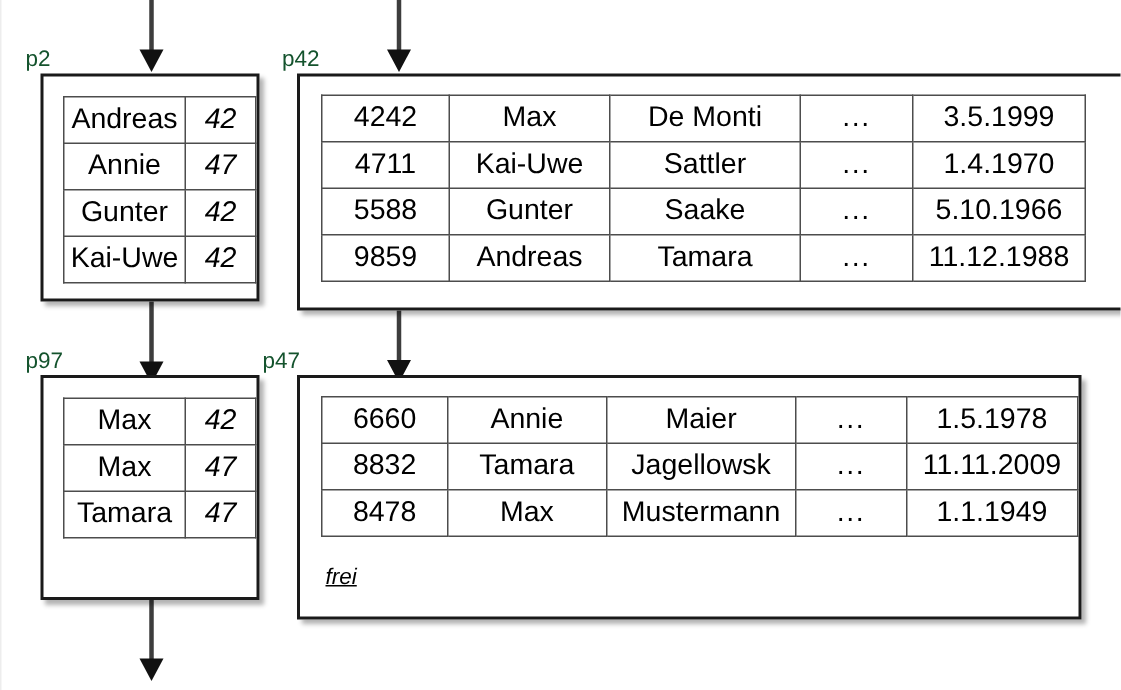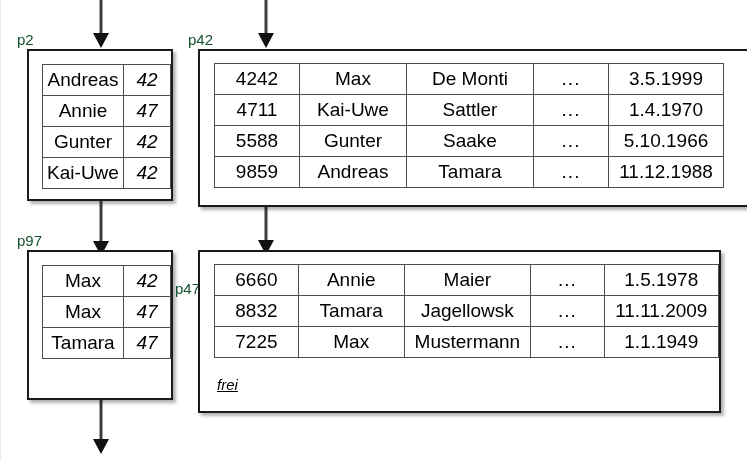--- a/index.html
+++ b/index.html
@@ -189,40 +189,40 @@
           <td class="dat-c0">9859</td>
           <td class="dat-c1">Andreas</td>
           <td class="dat-c2">Tamara</td>
           <td class="dat-c3 dots">...</td>
           <td class="dat-c4">11.12.1988</td>
         </tr>
       </tbody>
     </table>
   </div>
 
-  <div class="page-label" style="left:174px; top:232px;margin-top:48px;">p47</div>
+  <div class="page-label" style="left:174px; top:232px;">p47</div>
   <div class="page-box" style="left:197px; top:250px; width:523px; height:163px;">
     <table class="rec-table" style="left:14px; top:12px;">
       <tbody>
         <tr>
           <td class="dat-c0">6660</td>
           <td class="dat-c1">Annie</td>
           <td class="dat-c2">Maier</td>
           <td class="dat-c3 dots">...</td>
           <td class="dat-c4">1.5.1978</td>
         </tr>
         <tr>
           <td class="dat-c0">8832</td>
           <td class="dat-c1">Tamara</td>
           <td class="dat-c2">Jagellowsk</td>
           <td class="dat-c3 dots">...</td>
           <td class="dat-c4">11.11.2009</td>
         </tr>
         <tr>
-          <td class="dat-c0">7225</td>
+          <td class="dat-c0">8478</td>
           <td class="dat-c1">Max</td>
           <td class="dat-c2">Mustermann</td>
           <td class="dat-c3 dots">...</td>
           <td class="dat-c4">1.1.1949</td>
         </tr>
       </tbody>
     </table>
     <div class="frei" style="left:17px; top:124px;">frei</div>
   </div>
 

